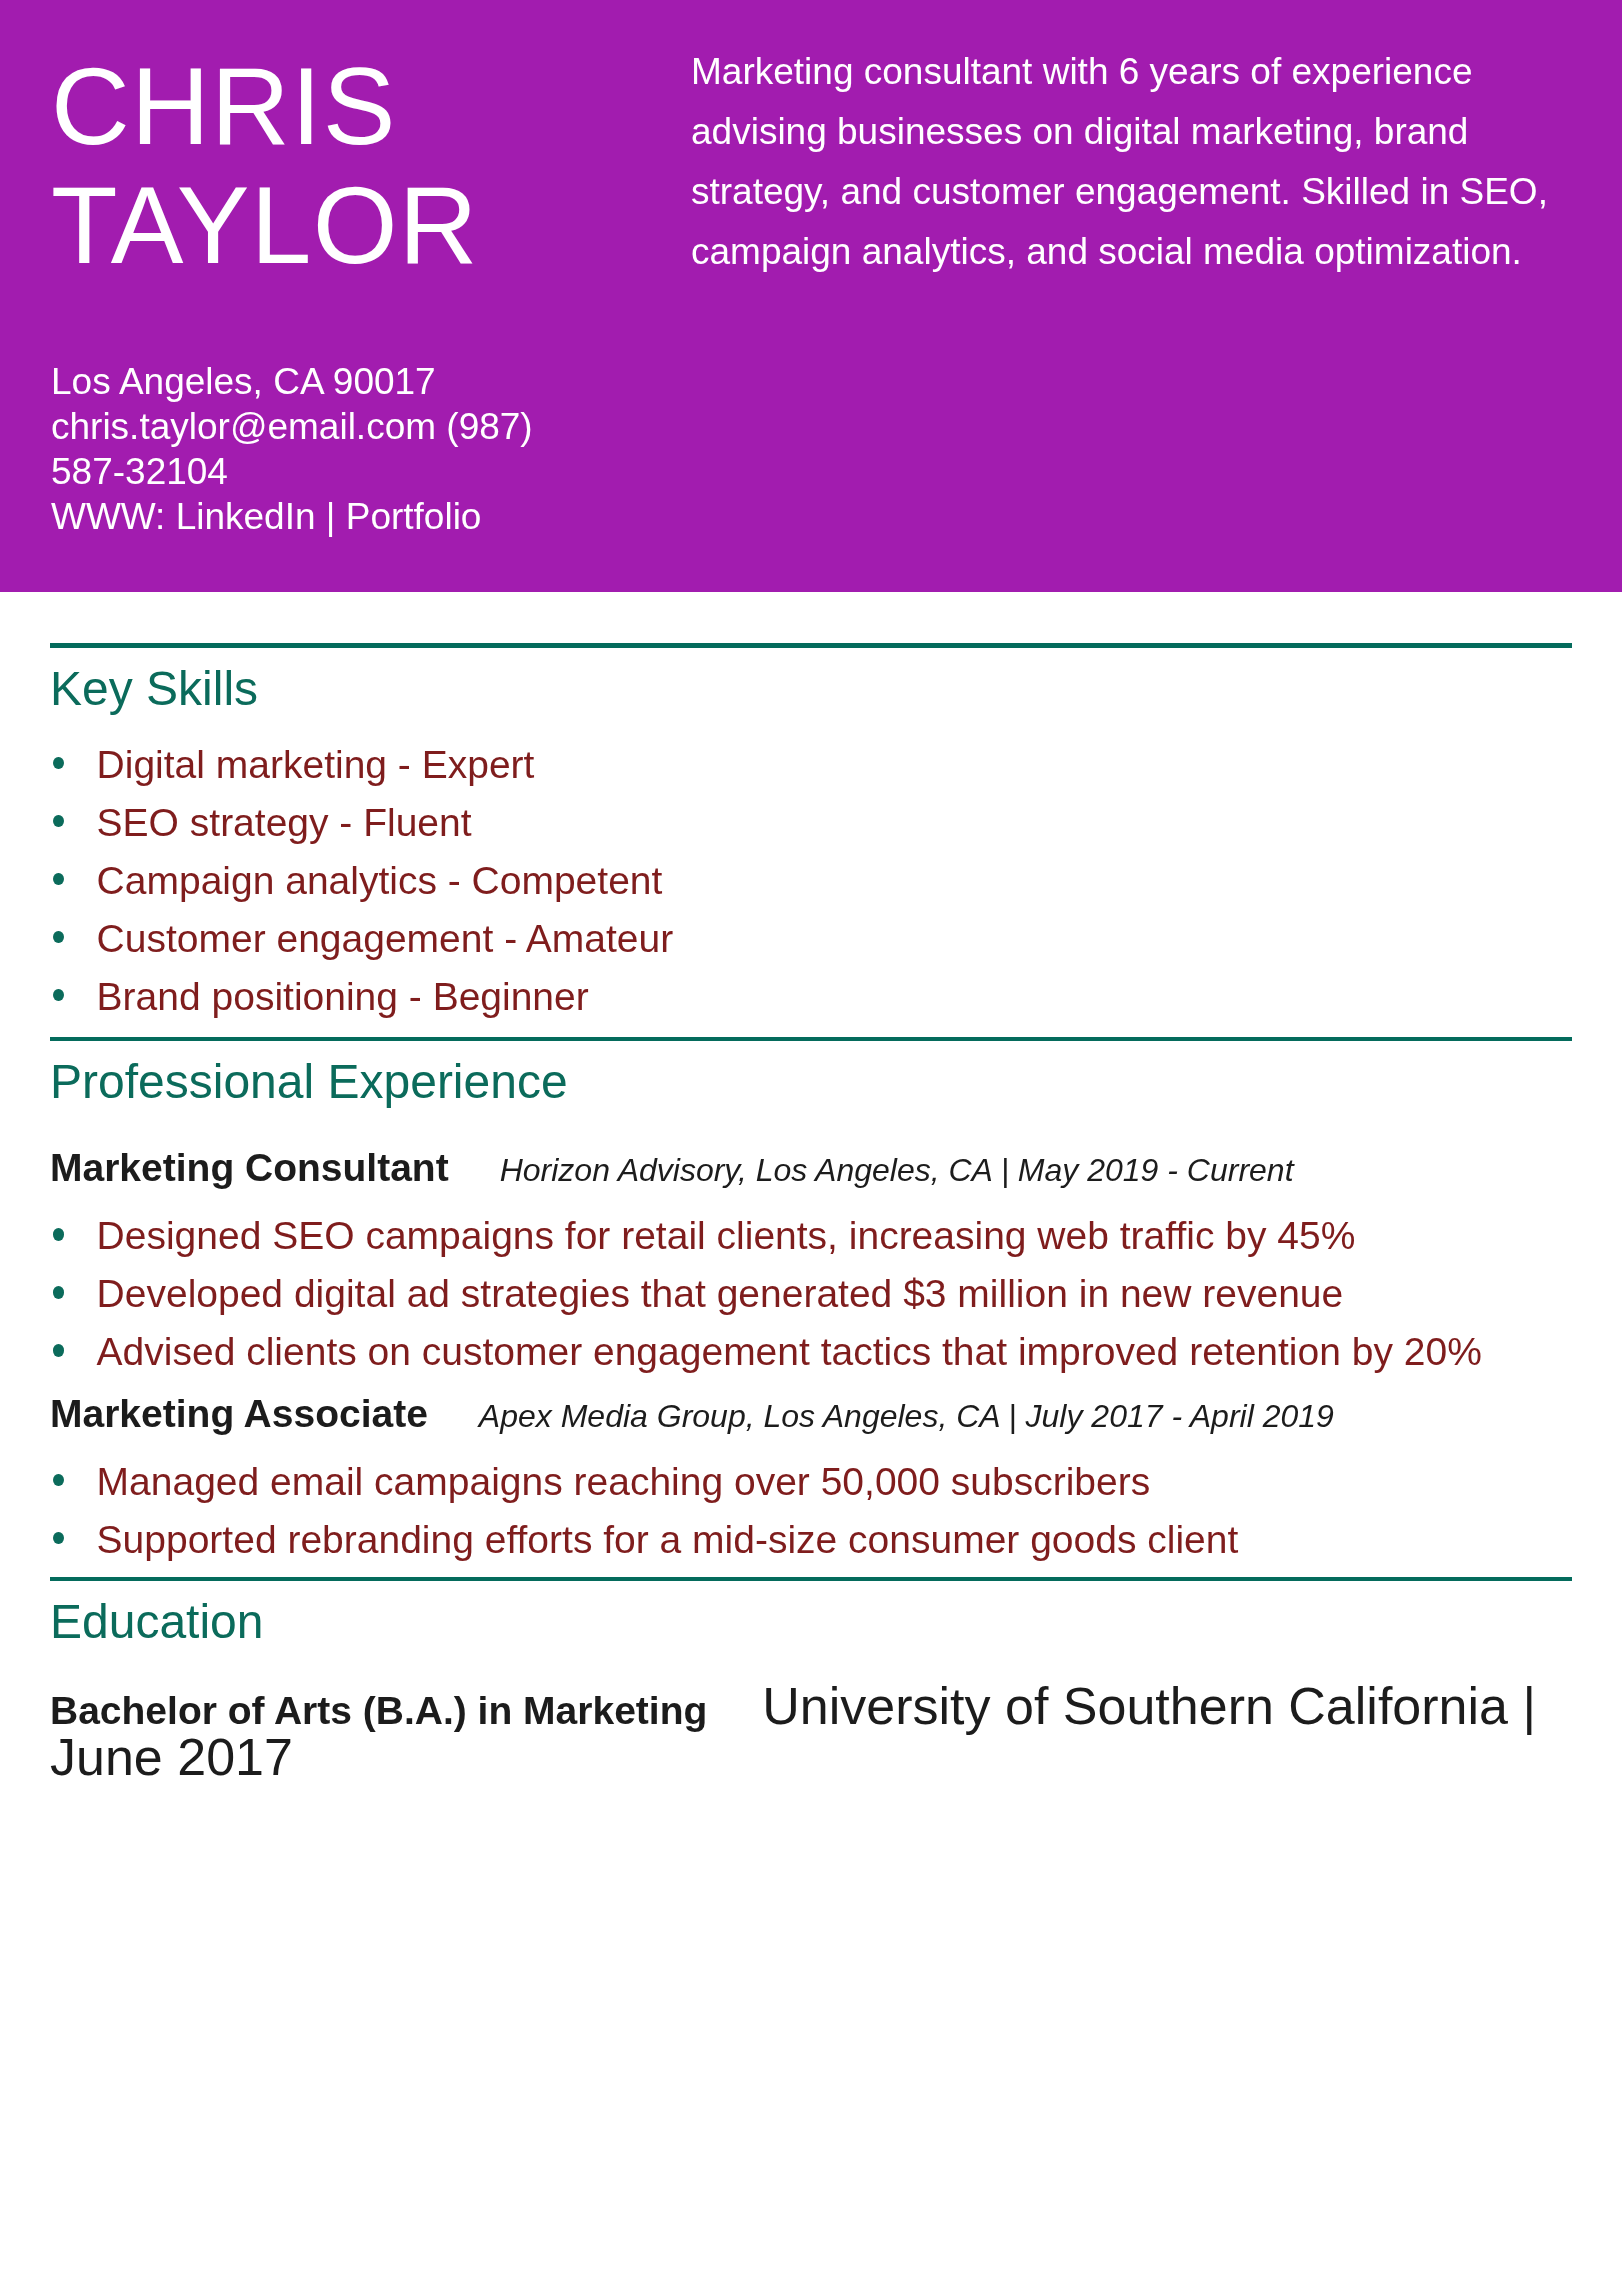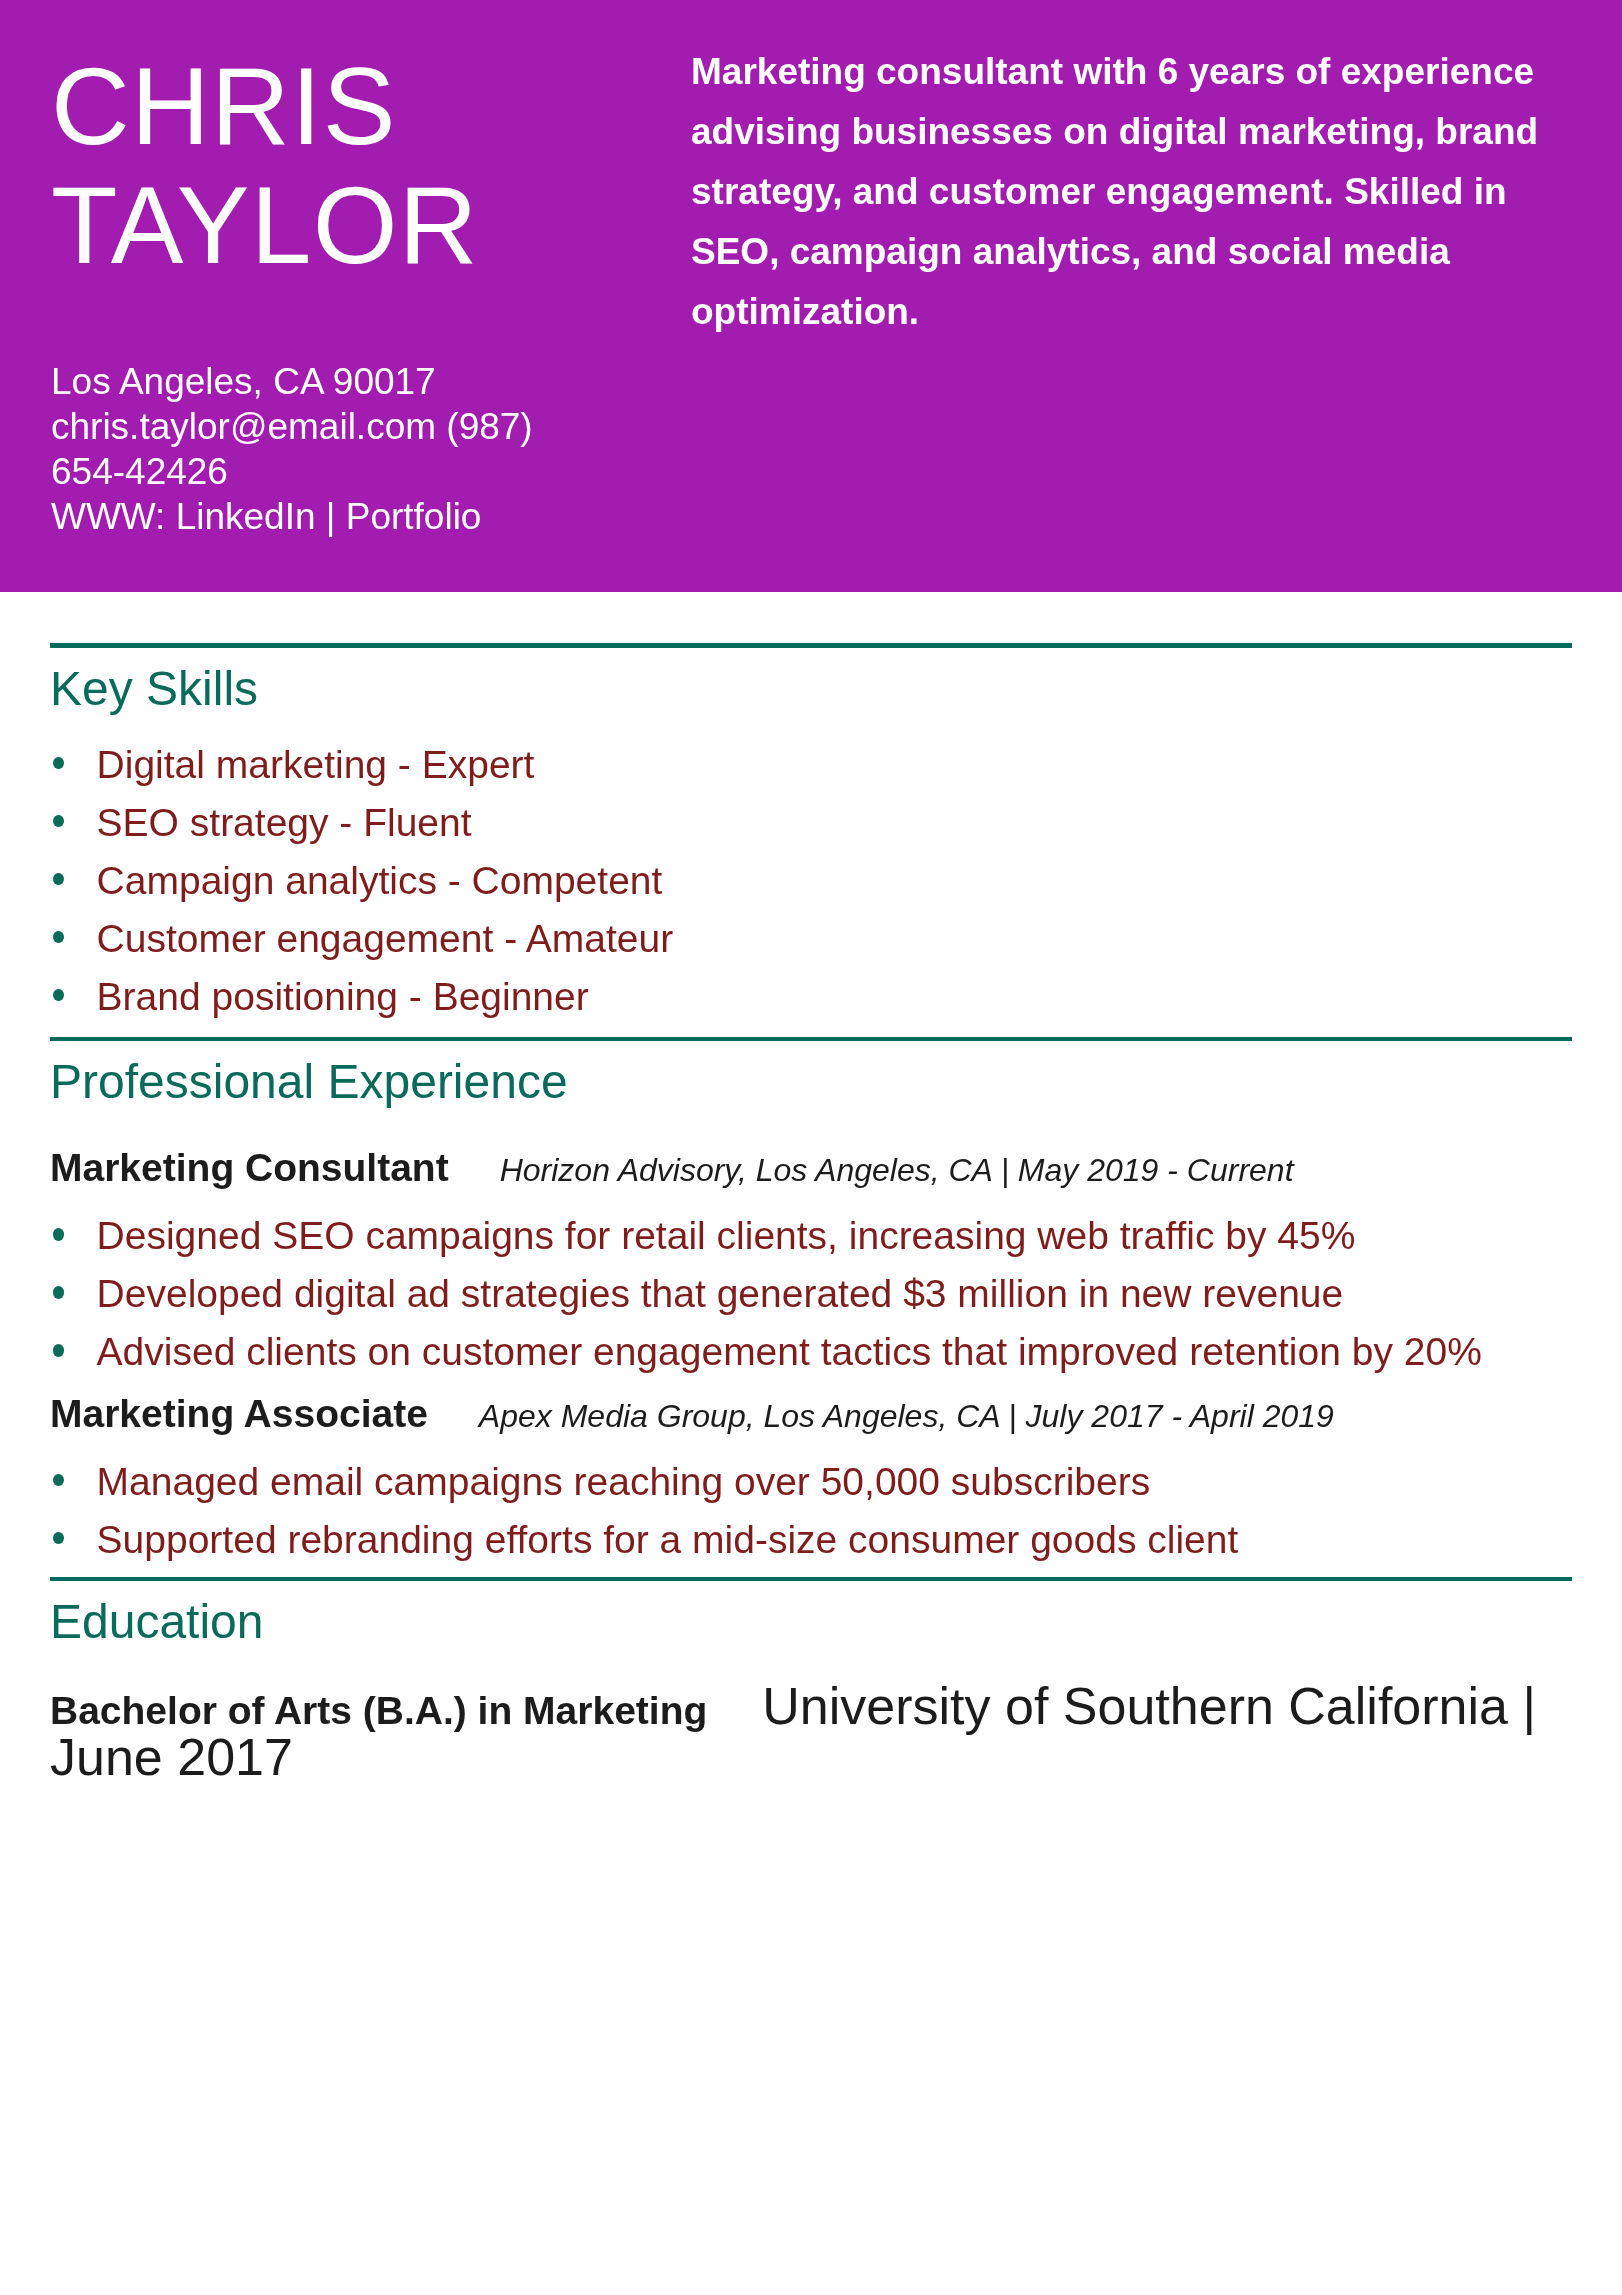--- a/index.html
+++ b/index.html
@@ -33,21 +33,21 @@
     letter-spacing: 1.3px;
     white-space: nowrap;
   }
   .summary {
     position: absolute;
     left: 691px;
     top: 42px;
     width: 870px;
     font-size: 37px;
     line-height: 60px;
-    font-weight: 700;
+    font-weight: 400;
   }
   .contact {
     position: absolute;
     left: 51px;
     top: 359px;
     font-size: 37px;
     line-height: 45px;
     font-weight: 400;
   }
 
@@ -123,21 +123,21 @@
 
   <div class="header">
     <div class="name">
       <div>CHRIS</div>
       <div>TAYLOR</div>
     </div>
     <div class="summary">Marketing consultant with 6 years of experience advising businesses on digital marketing, brand strategy, and customer engagement. Skilled in SEO, campaign analytics, and social media optimization.</div>
     <div class="contact">
       <div>Los Angeles, CA 90017</div>
       <div>chris.taylor@email.com (987)</div>
-      <div>654-42426</div>
+      <div>587-32104</div>
       <div>WWW: LinkedIn | Portfolio</div>
     </div>
   </div>
 
   <div class="content">
 
     <div class="rule rule-1"></div>
     <h2 class="section-title">Key Skills</h2>
     <ul class="bullets">
       <li>

